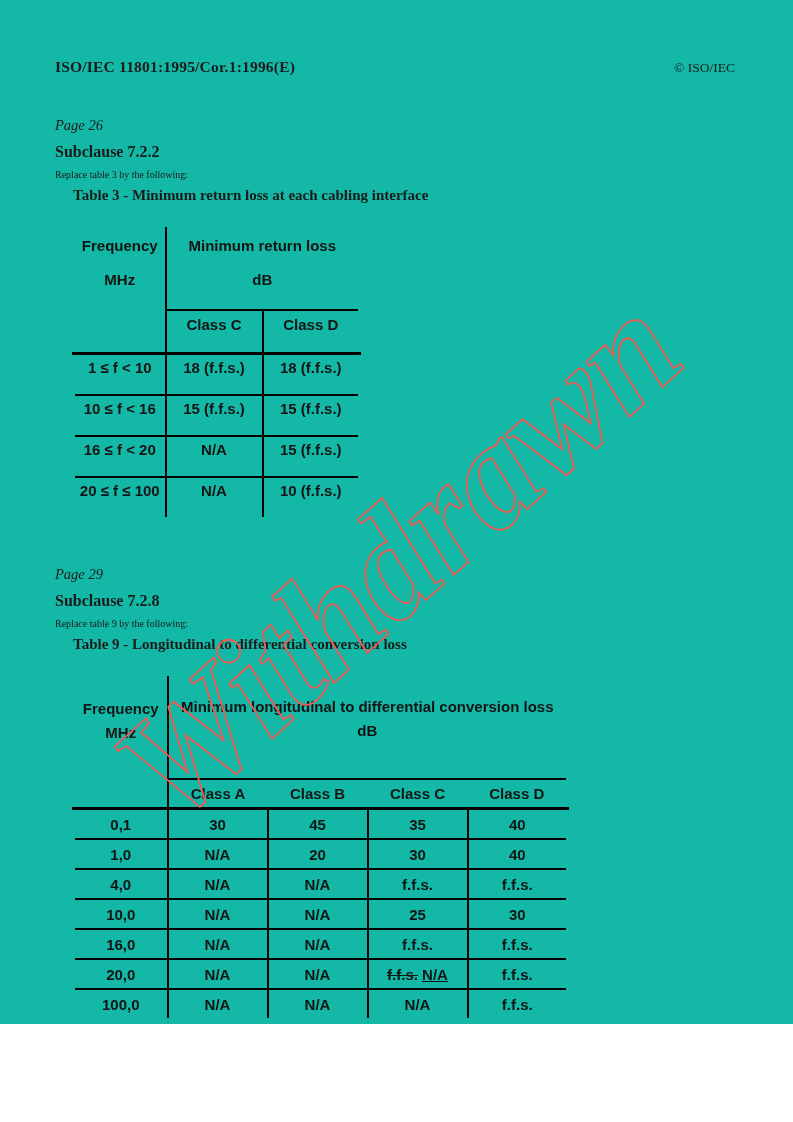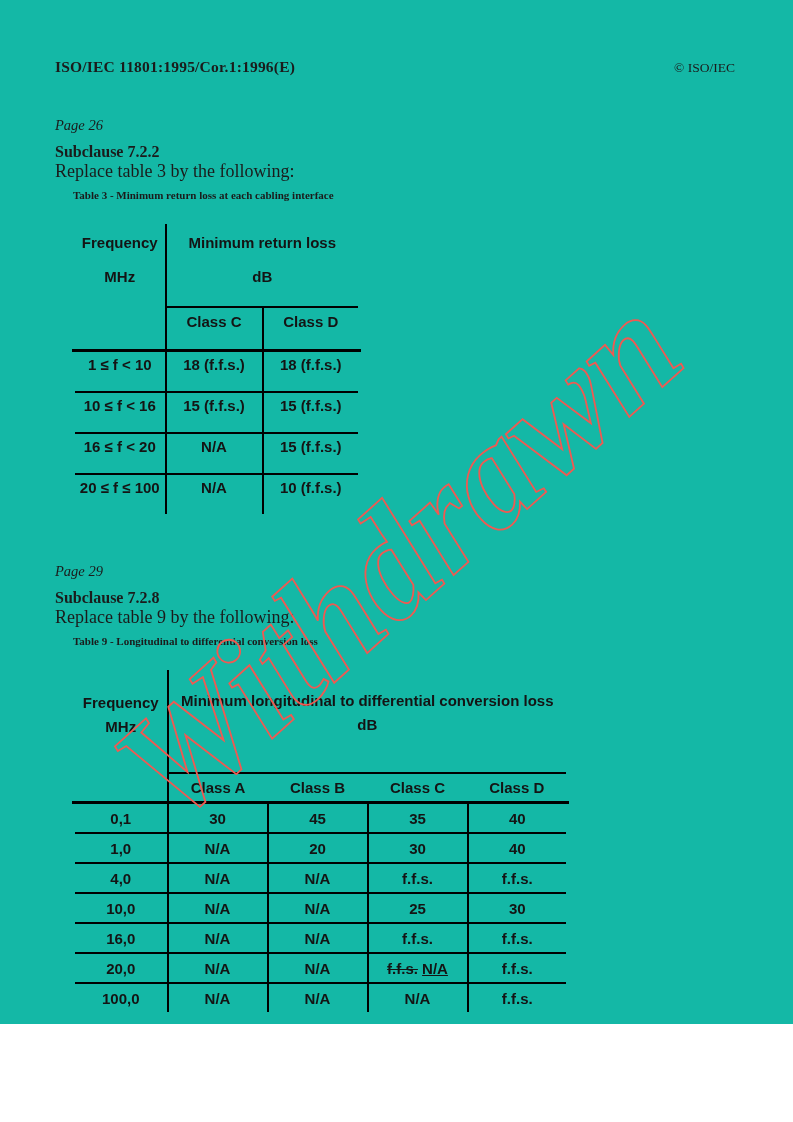--- a/index.html
+++ b/index.html
@@ -21,22 +21,22 @@
     justify-content: space-between;
     align-items: baseline;
     padding-right: 20px;
   }
   .doc-ref { font-weight: bold; font-size: 15.5px; letter-spacing: 0.2px; }
   .copyright { font-size: 13.5px; }
 
   
   .page-label { font-style: italic; font-size: 14.5px; margin-top: 41px; }
   .subclause  { font-weight: bold; font-size: 16px; margin-top: 9px; }
-  .instruction{ font-size: 18px; }
-  .caption    { font-weight: bold; font-size: 11px; margin-top: 7px; margin-left: 18px; }
+  .instruction{ font-size: 10px; margin-top: 8px; }
+  .caption    { font-weight: bold; font-size: 15px; margin-top: 7px; margin-left: 18px; }
 
   
   table {
     border-collapse: collapse;
     table-layout: fixed;
     border: 3px solid #14b8a6;
     margin-top: 20px;
     margin-left: 17px;
     font-family: "Liberation Sans", sans-serif;
     font-weight: bold;

